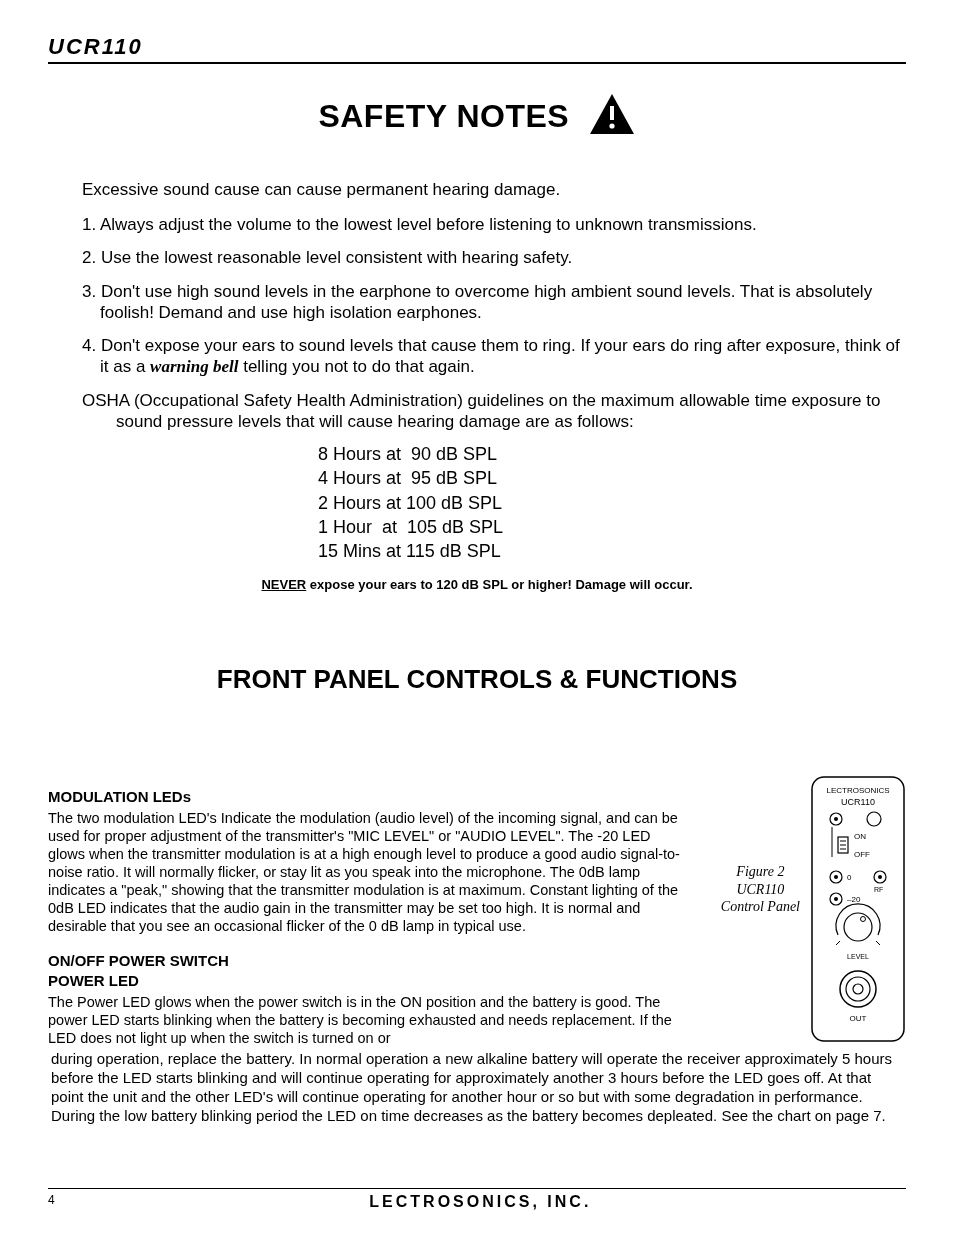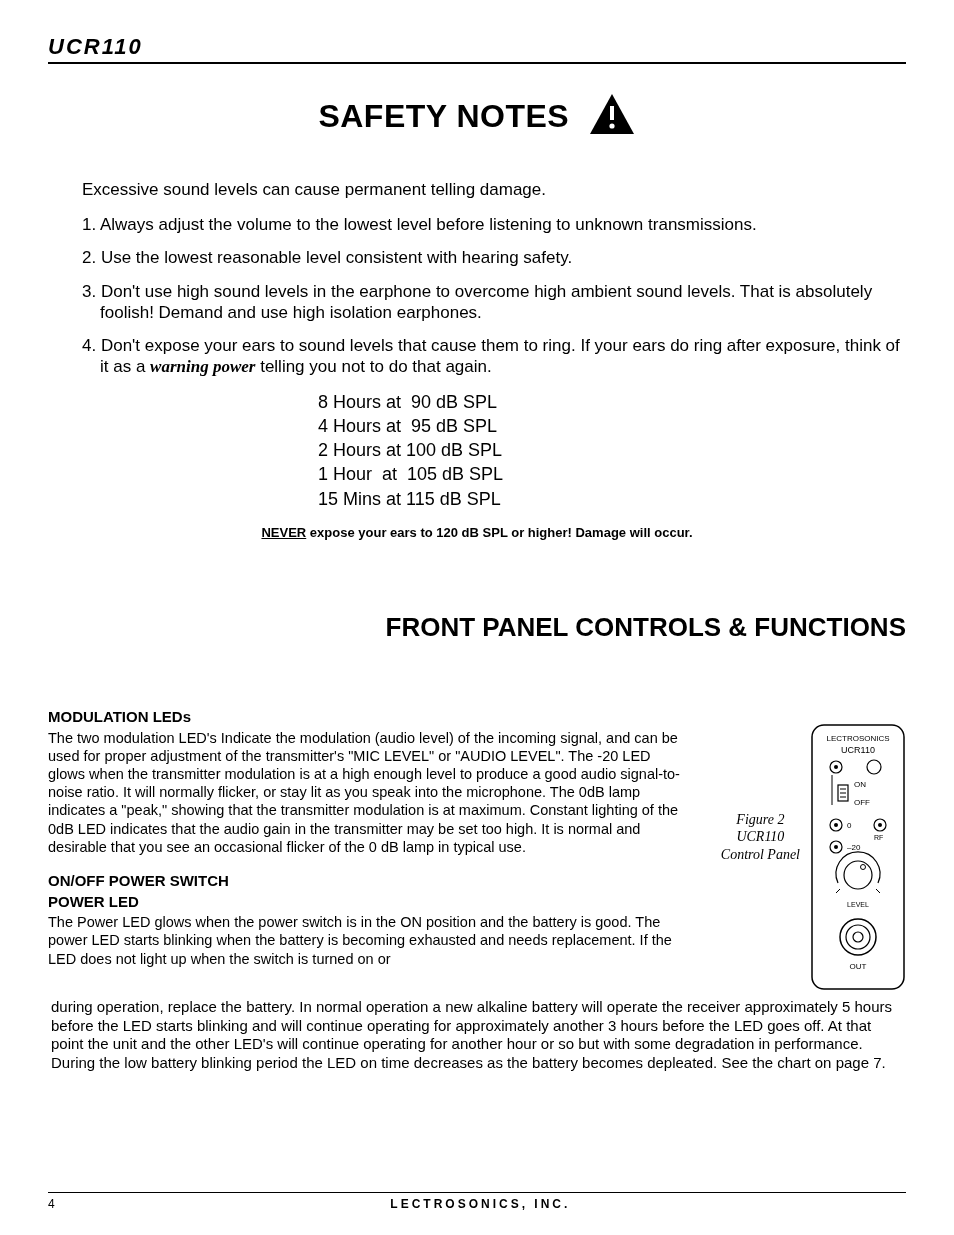--- a/index.html
+++ b/index.html
@@ -67,29 +67,29 @@
   }
   .spl-table div { white-space: pre; }
   .never-line {
     text-align: center;
     font-size: 13px;
     font-weight: 700;
     margin-top: 14px;
   }
   .never-line .u { text-decoration: underline; }
   .section-title {
-    text-align: right;
+    text-align: center;
     font-size: 26px;
     font-weight: 700;
     margin-top: 72px;
     margin-bottom: 50px;
   }
   .body-row {
     display: flex;
-    align-items: center;
+    align-items: flex-end;
   }
   .text-col {
     flex: 1;
     font-size: 14.5px;
     line-height: 1.25;
   }
   .text-col h4 {
     font-size: 15px;
     font-weight: 700;
     margin: 0 0 2px 0;
@@ -126,21 +126,21 @@
     border-top: 1px solid #000;
     padding-top: 4px;
     font-size: 12px;
   }
   .footer .pg { float: left; }
   .footer .brand {
     text-align: center;
     font-family: Arial, Helvetica, sans-serif;
     font-weight: 900;
     letter-spacing: 3px;
-    font-size: 12px;
+    font-size: 16px;
   }
   .warning-bell {
     font-style: italic;
     font-weight: 700;
     font-family: Georgia, 'Times New Roman', serif;
   }
 </style>
 </head>
 <body>
 
@@ -152,31 +152,34 @@
     <span class="title">SAFETY NOTES</span>
     <span class="warn-icon">
       <svg width="48" height="44" viewBox="0 0 48 44">
         <polygon points="24,2 46,42 2,42" fill="#000"></polygon>
         <rect x="22" y="14" width="4" height="14" fill="#fff"></rect>
         <circle cx="24" cy="34" r="2.6" fill="#fff"></circle>
       </svg>
     </span>
   </div>
 
-  <p class="intro">Excessive sound levels can cause permanent telling damage.</p>
+  <p class="intro">Excessive sound cause can cause permanent hearing damage.</p>
 
   <ol class="safety-list">
     <li>1. Always adjust the volume to the lowest level before listening to unknown transmissions.</li>
     <li>2. Use the lowest reasonable level consistent with hearing safety.</li>
     <li>3. Don't use high sound levels in the earphone to overcome high ambient sound levels.  That is absolutely foolish!  Demand and use high isolation earphones.</li>
     <li>
-      <span>4. Don't expose your ears to sound levels that cause them to ring.  If your ears do ring after exposure, think of it as a </span><span class="warning-bell">warning power</span><span> telling you not to do that again.</span>
+      <span>4. Don't expose your ears to sound levels that cause them to ring.  If your ears do ring after exposure, think of it as a </span><span class="warning-bell">warning bell</span><span> telling you not to do that again.</span>
     </li>
   </ol>
 
+  <div class="osha-wrap">
+    <div style="padding-left:34px; text-indent:-34px;">OSHA (Occupational Safety Health Administration) guidelines on the maximum allowable time exposure to sound pressure levels that will cause hearing damage are as follows:</div>
+  </div>
 
   <div class="spl-table">
     <div>8 Hours at  90 dB SPL</div>
     <div>4 Hours at  95 dB SPL</div>
     <div>2 Hours at 100 dB SPL</div>
     <div>1 Hour  at  105 dB SPL</div>
     <div>15 Mins at 115 dB SPL</div>
   </div>
 
   <div class="never-line">
@@ -186,21 +189,21 @@
   <div class="section-title">FRONT PANEL CONTROLS &amp; FUNCTIONS</div>
 
   <div class="body-row">
     <div class="text-col">
       <h4>MODULATION LEDs</h4>
       <p style="max-width:700px;">The two modulation LED's Indicate the modulation (audio level) of the incoming signal, and can be used for proper adjustment of the transmitter's "MIC LEVEL" or "AUDIO LEVEL".   The -20 LED glows when the transmitter modulation is at a high enough level to produce a good audio signal-to-noise ratio. It will normally flicker, or stay lit as you speak into the microphone. The 0dB lamp indicates a "peak," showing that the transmitter modulation is at maximum. Constant lighting of the 0dB LED indicates that the audio gain in the transmitter may be set too high. It is normal and desirable that you see an occasional flicker of the 0 dB lamp in typical use.</p>
 
       <h4>ON/OFF POWER  SWITCH</h4>
 
       <h4>POWER LED</h4>
-      <p style="max-width:700px; margin-bottom:12px;">The Power LED glows when the power switch is in the ON position and the battery is good.   The power LED starts blinking when the battery is becoming exhausted and needs replacement.  If the LED  does not light up when the switch is turned on or</p>
+      <p style="max-width:700px; margin-bottom:0;">The Power LED glows when the power switch is in the ON position and the battery is good.   The power LED starts blinking when the battery is becoming exhausted and needs replacement.  If the LED  does not light up when the switch is turned on or</p>
     </div>
 
     <div class="figure-col">
       <div class="figure-caption">
         <div>Figure 2</div>
         <div>UCR110</div>
         <div>Control Panel</div>
       </div>
       <div>
         <svg width="96" height="268" viewBox="0 0 96 268">

